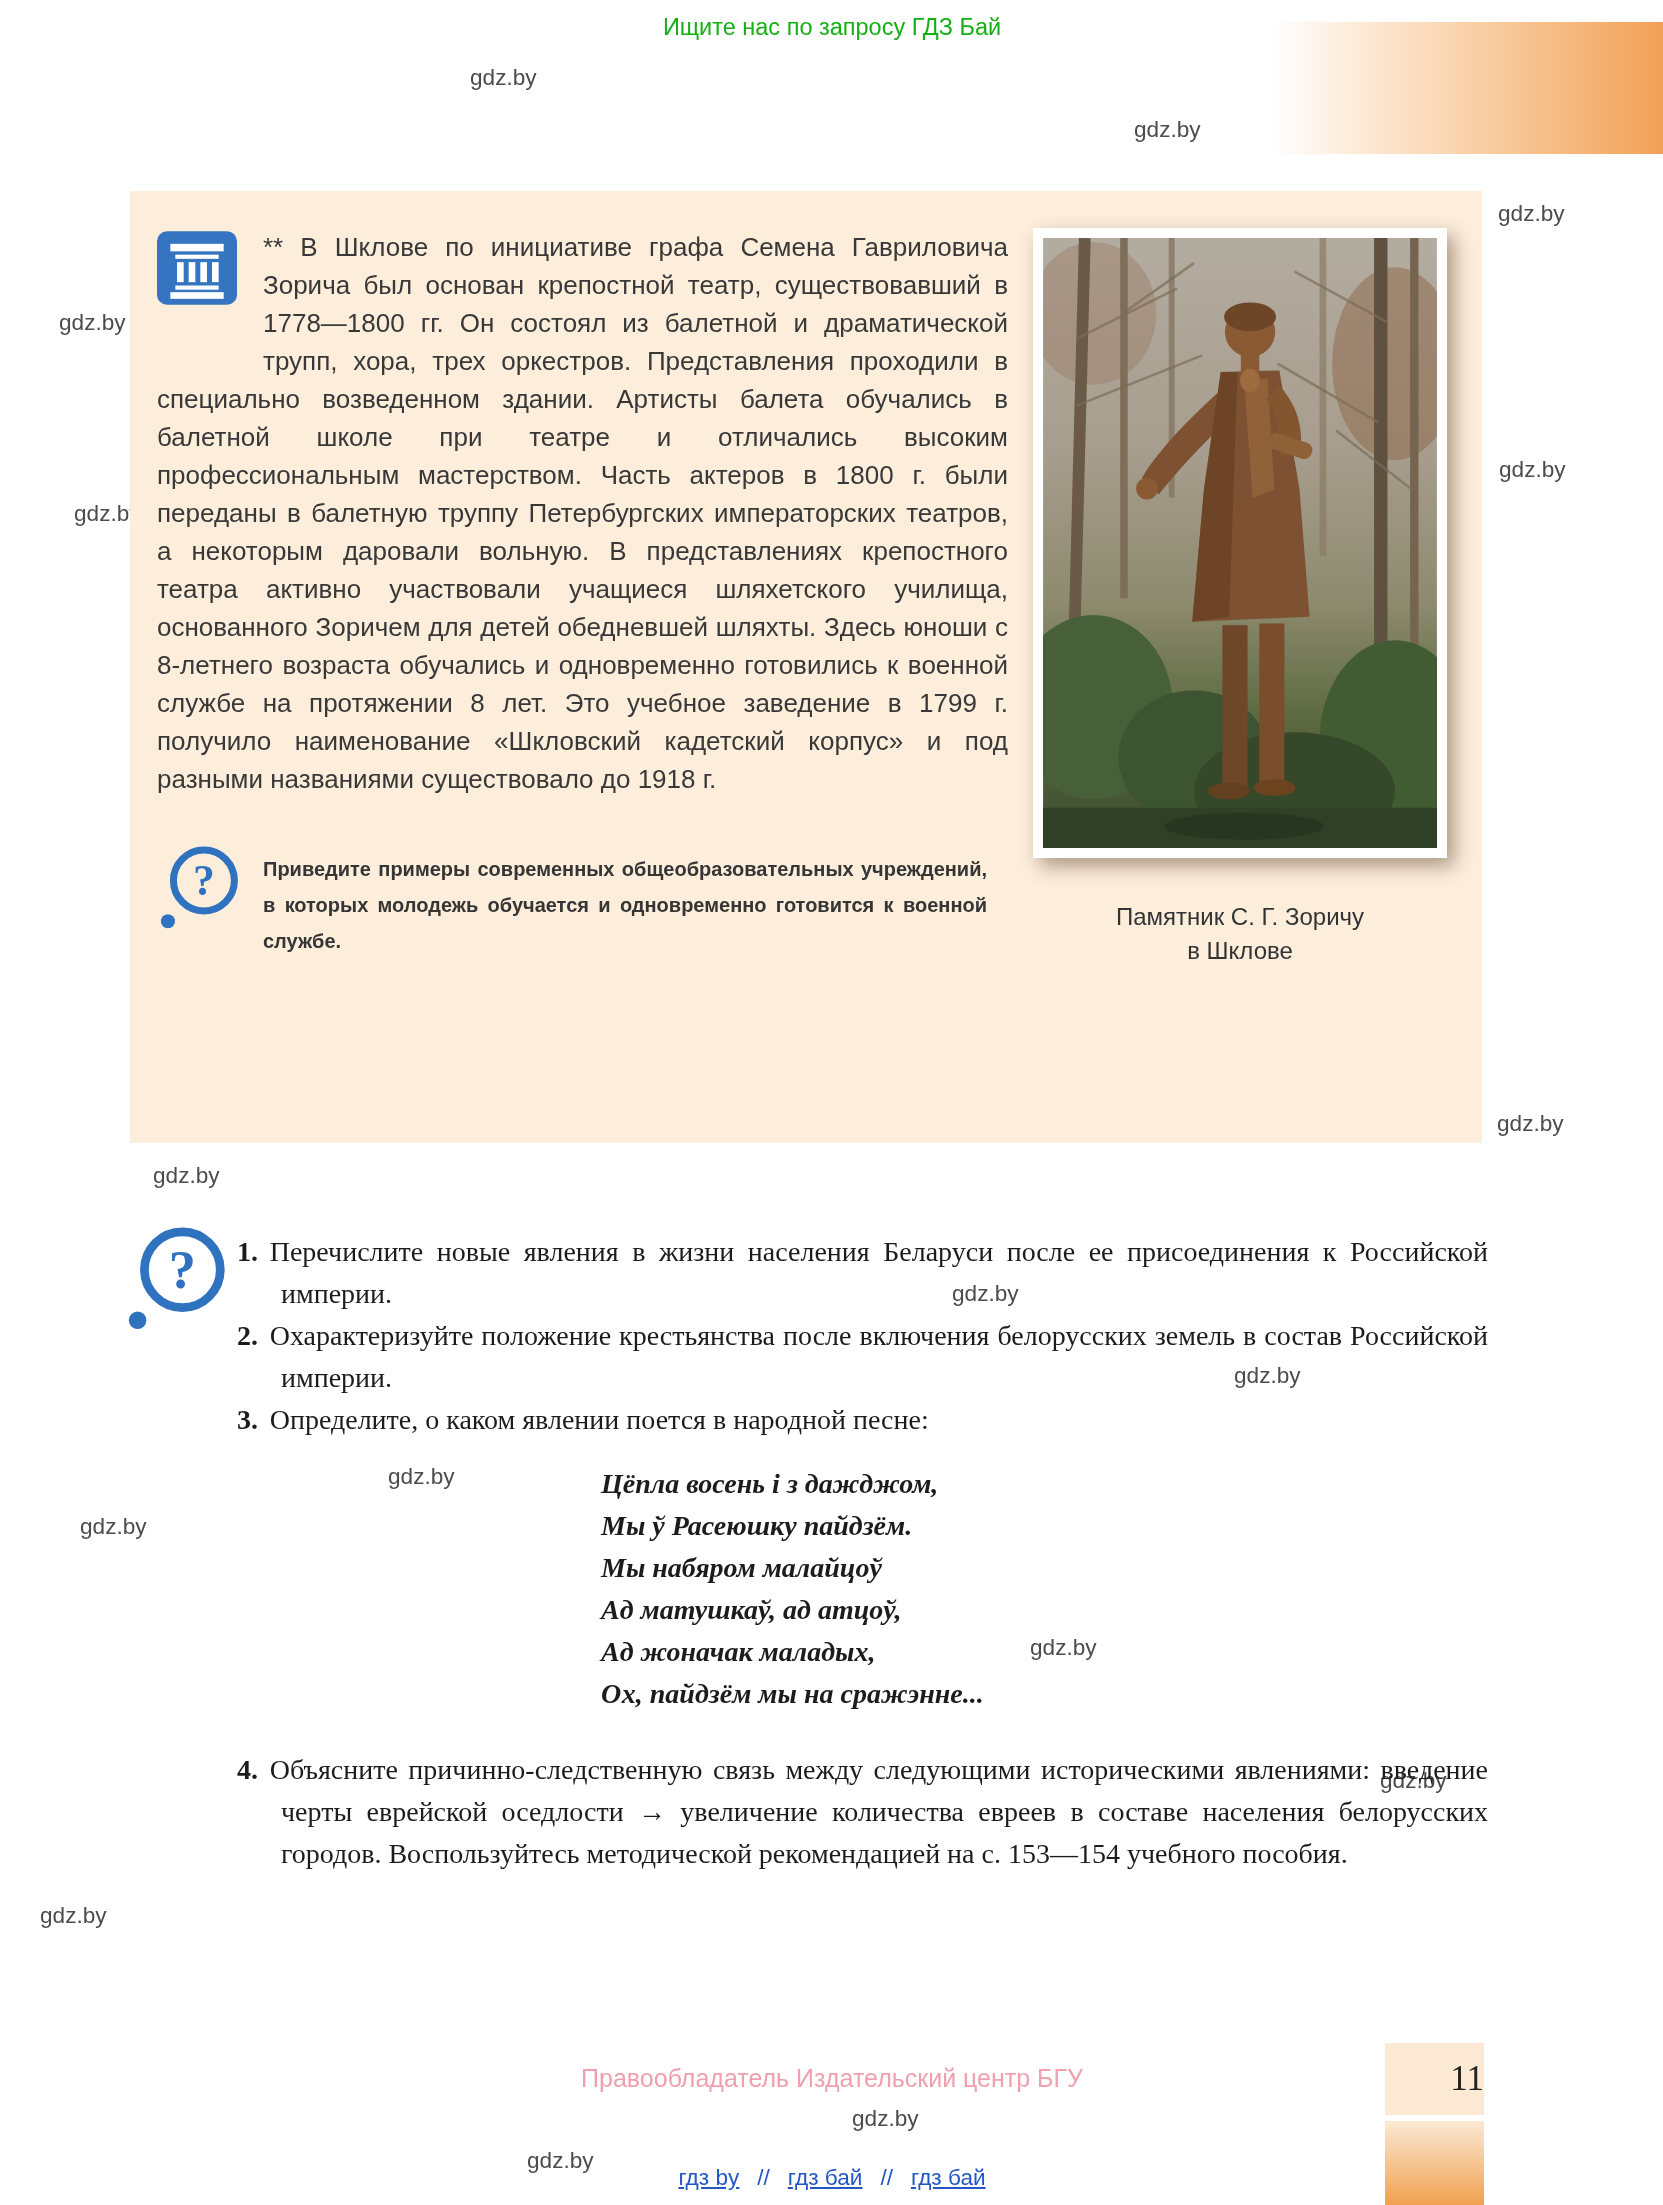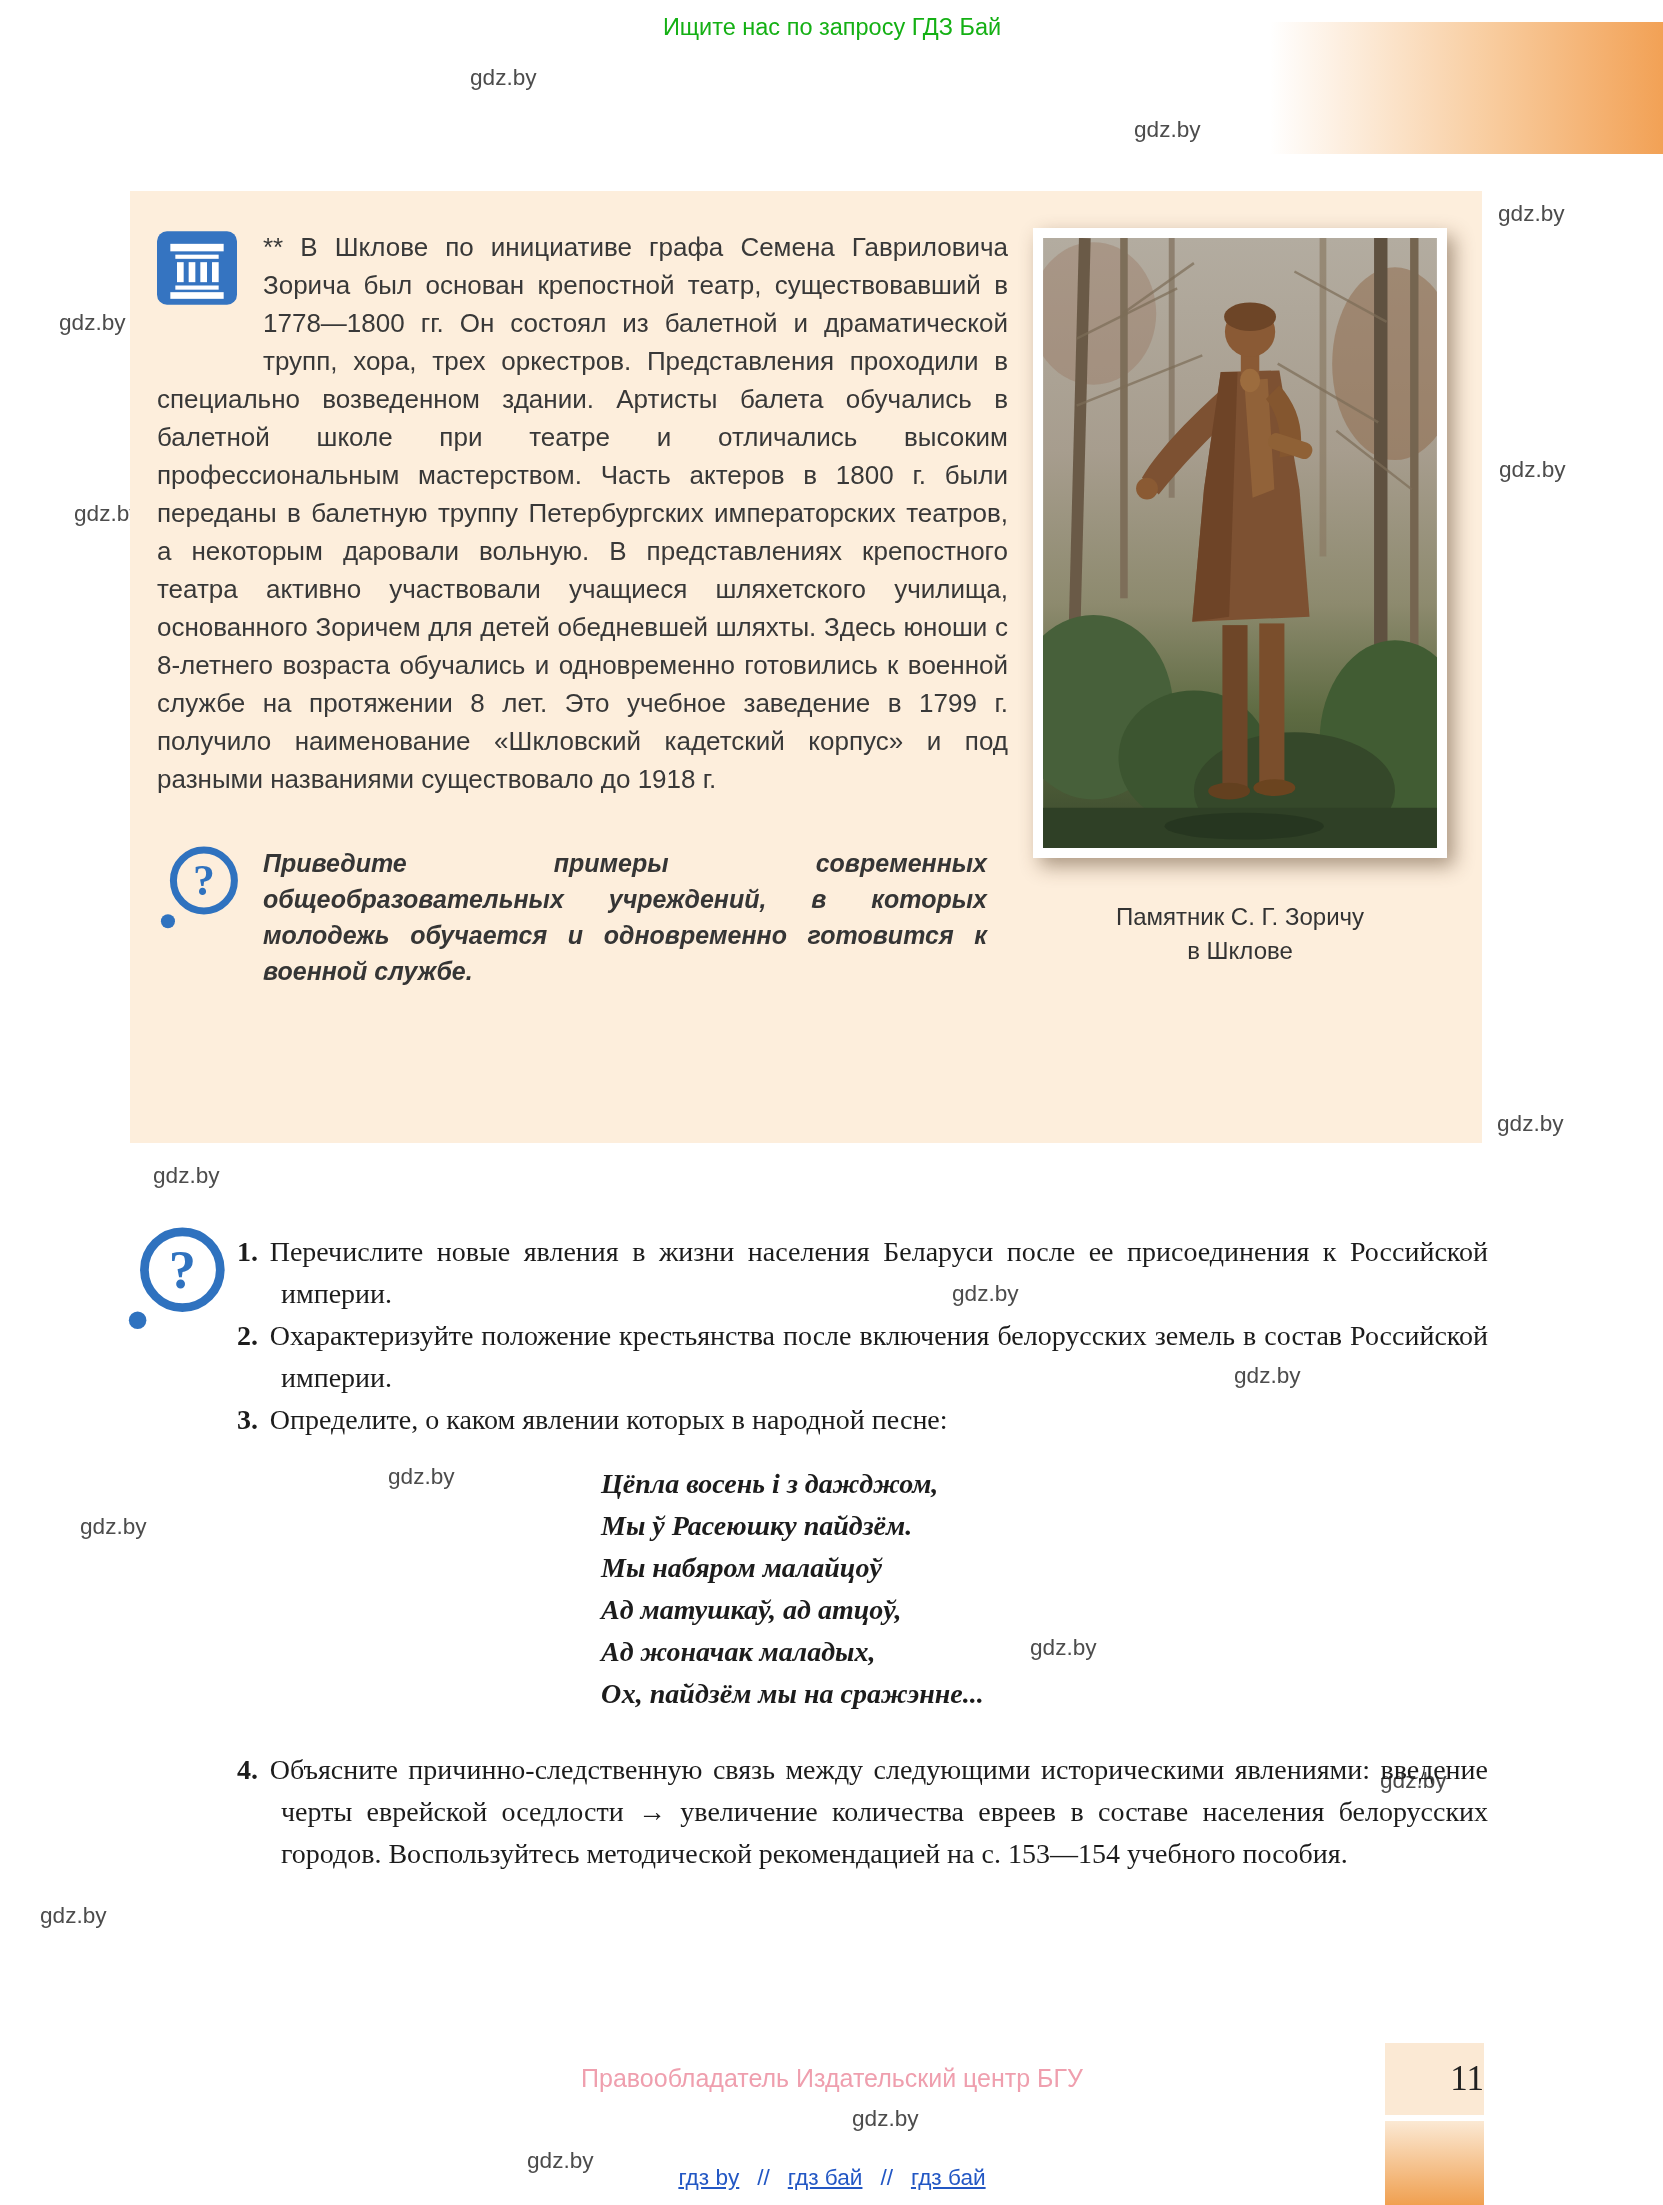--- a/index.html
+++ b/index.html
@@ -25,22 +25,22 @@
   .photo-frame { background: #fff; padding: 10px; box-shadow: 6.7px 8.4px 18.4px rgba(70,45,20,.45); }
   .photo-frame svg { display: block; width: 394px; height: 610px; }
   .photo-caption { margin-top: 42px; text-align: center; font-size: 24px; line-height: 34px; color: #333; }
   .building-float { float: left; width: 84px; height: 148px; margin: 3.4px 22px 0 0; }
   .building-float svg { width: 80px; height: 74px; display: block; }
   .box-text { margin: 0; font-size: 26px; line-height: 38px; text-align: justify; }
   .q-row { display: flex; gap: 20px; margin-top: 45px; width: 830px; }
   .q-row .qicon { flex: 0 0 86px; }
   .qicon svg { width: 100%; height: auto; display: block; }
   .q-row .qtext {
-    margin: 2px 0 0 0; font-size: 25px; line-height: 36px;
-    font-style: italic; font-weight: bold; text-align: justify; color: #353535;
+    margin: 8px 0 0 0; font-size: 20px; line-height: 36px;
+    font-weight: bold; text-align: justify; color: #353535;
   }
   .big-qicon { position: absolute; left: 124px; top: 1223px; width: 107px; }
 
   .questions {
     position: absolute; left: 237px; top: 1231px; width: 1251px;
     font-family: "Liberation Serif", "DejaVu Serif", serif;
     font-size: 28px; line-height: 42px; color: #1c1c1c;
   }
   .q-item { margin: 0; padding-left: 44px; text-indent: -44px; text-align: justify; }
   .q-item .num { font-weight: bold; padding-right: 11.7px; }
@@ -175,21 +175,21 @@
     <svg viewBox="0 0 110 112" xmlns="http://www.w3.org/2000/svg">
       <circle cx="60" cy="48" r="39" fill="none" stroke="#2f72bf" stroke-width="9"></circle>
       <text x="60" y="67" text-anchor="middle" font-size="56" font-weight="bold" fill="#2f72bf" font-family="Liberation Serif, serif">?</text>
       <circle cx="14" cy="100" r="9" fill="#2f72bf"></circle>
     </svg>
   </div>
 
   <section class="questions">
     <p class="q-item"><span class="num">1.</span><span>Перечислите новые явления в жизни населения Беларуси после ее присоединения к Российской империи.</span></p>
     <p class="q-item"><span class="num">2.</span><span>Охарактеризуйте положение крестьянства после включения белорусских земель в состав Российской империи.</span></p>
-    <p class="q-item"><span class="num">3.</span><span>Определите, о каком явлении которых в народной песне:</span></p>
+    <p class="q-item"><span class="num">3.</span><span>Определите, о каком явлении поется в народной песне:</span></p>
 
     <div class="poem">
       <div>Цёпла восень і з дажджом,</div>
       <div>Мы ў Расеюшку пайдзём.</div>
       <div>Мы набяром малайцоў</div>
       <div>Ад матушкаў, ад атцоў,</div>
       <div>Ад жоначак маладых,</div>
       <div>Ох, пайдзём мы на сражэнне...</div>
     </div>
 

